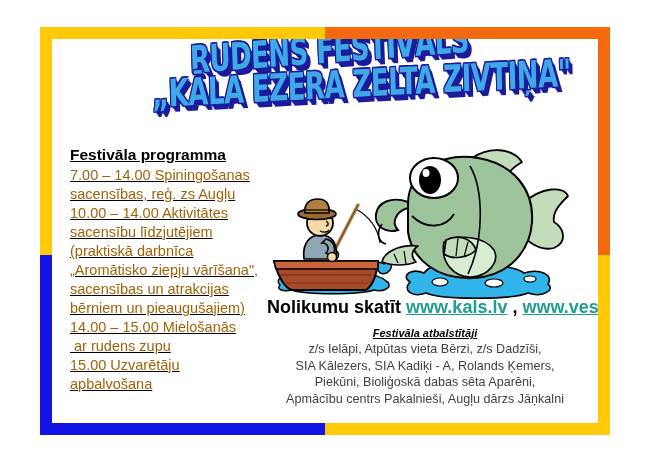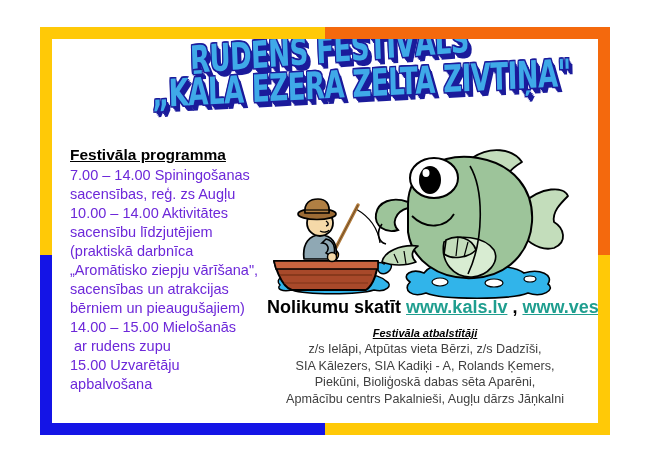--- a/index.html
+++ b/index.html
@@ -86,31 +86,32 @@
     font-weight: bold;
     color: #000000;
     white-space: nowrap;
   }
 
   
   #program-block {
     position: absolute;
     left: 18px; top: 107px;
     width: 236px;
+    text-decoration: underline;
   }
   #program-heading {
     font-size: 15.5px;
     font-weight: bold;
     text-decoration: underline;
     color: #000;
     margin-bottom: 2px;
   }
   .program-line {
     font-size: 14.5px;
-    color: #6d28d9;
+    color: #a16207;
     line-height: 1.31;
     white-space: pre;
   }
 
   
   #links-line {
     position: absolute;
     left: 215px; top: 258px;
     font-size: 18px;
     font-weight: bold;

